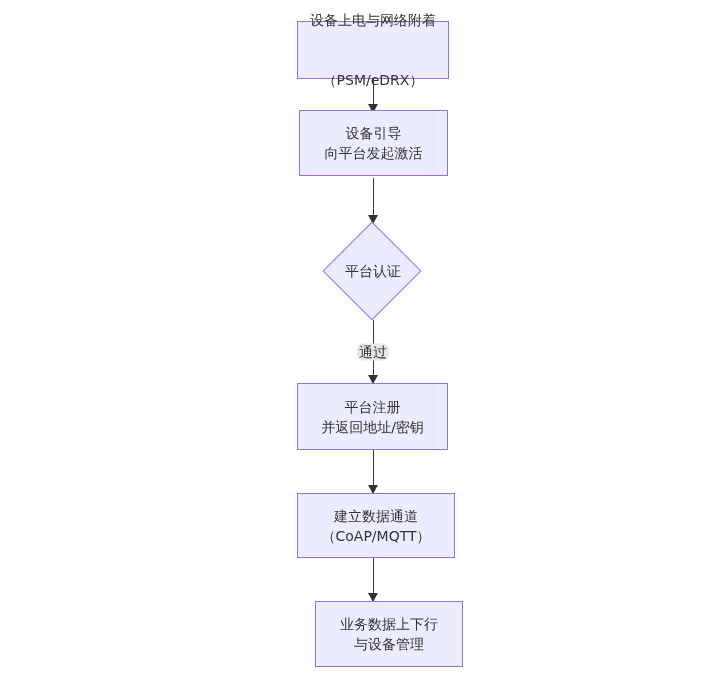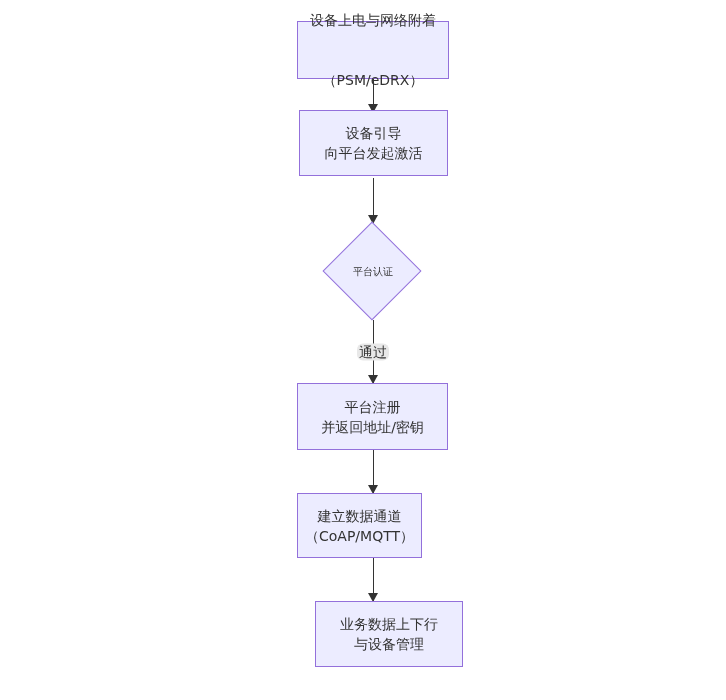--- a/index.html
+++ b/index.html
@@ -27,21 +27,21 @@
     align-items: center;
     justify-content: center;
     text-align: center;
     font-size: 14px;
     line-height: 20px;
     color: var(--text-color, #333333);
   }
   .n1 { left: 297px; top: 21px;  width: 152px; height: 58px; gap: 40px; }
   .n2 { left: 299px; top: 110px; width: 149px; height: 66px; }
   .n4 { left: 297px; top: 383px; width: 151px; height: 67px; text-align: right; }
-  .n5 { left: 297px; top: 493px; width: 125px; height: 65px; }
+  .n5 { left: 297px; top: 493px; width: 158px; height: 65px; }
   .n6 { left: 299px; top: 601px; width: 148px; height: 66px; margin-left: 16px; }
 
   
   .diamond-wrap {
     position: absolute;
     left: 322px; top: 222px;
     width: 102px; height: 99px;
   }
   .diamond-shape {
     position: absolute;
@@ -52,21 +52,21 @@
     background: var(--node-fill, #ECECFF);
     border: 1px solid var(--node-border, #9370DB);
     display: block;
   }
   .diamond-label {
     position: absolute;
     left: 0; top: 0; right: 0; bottom: 0;
     display: flex;
     align-items: center;
     justify-content: center;
-    font-size: 10px;
+    font-size: 14px;
     color: var(--text-color, #333333);
   }
 
   
   .edge {
     position: absolute;
     width: 12px;
     margin-left: -6px;
   }
   .e1 { left: 373px; top: 79px;  height: 33px; }

